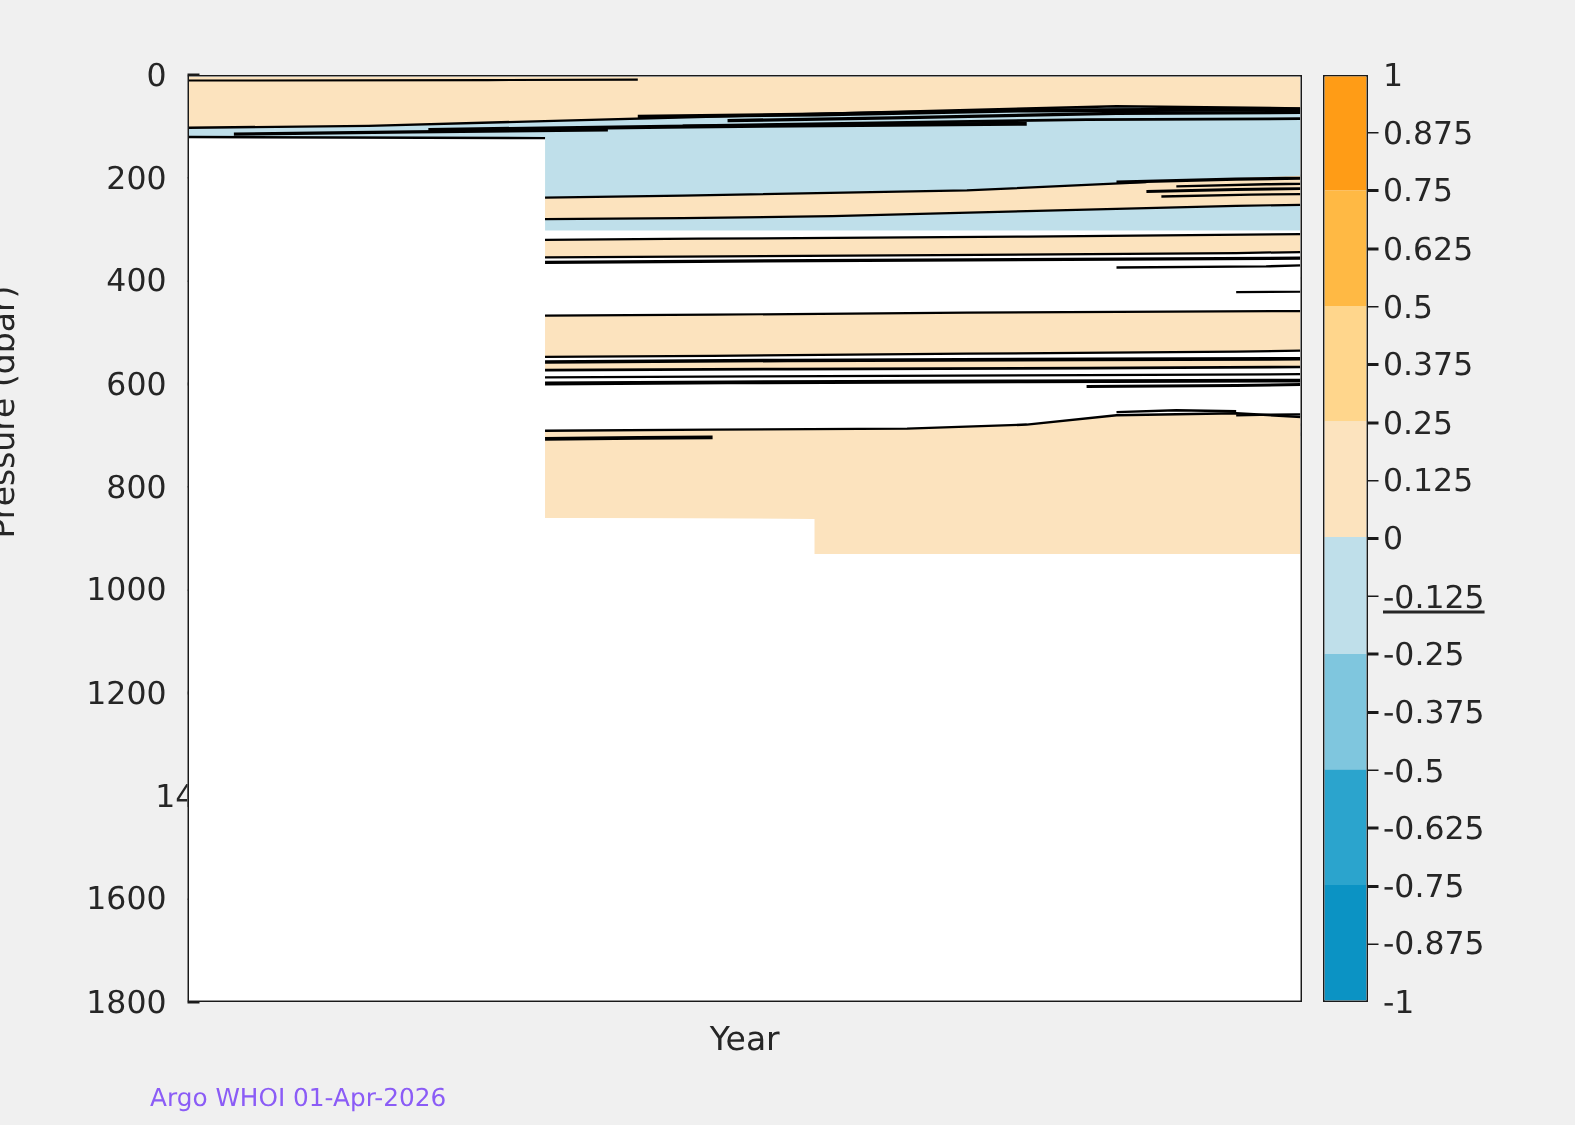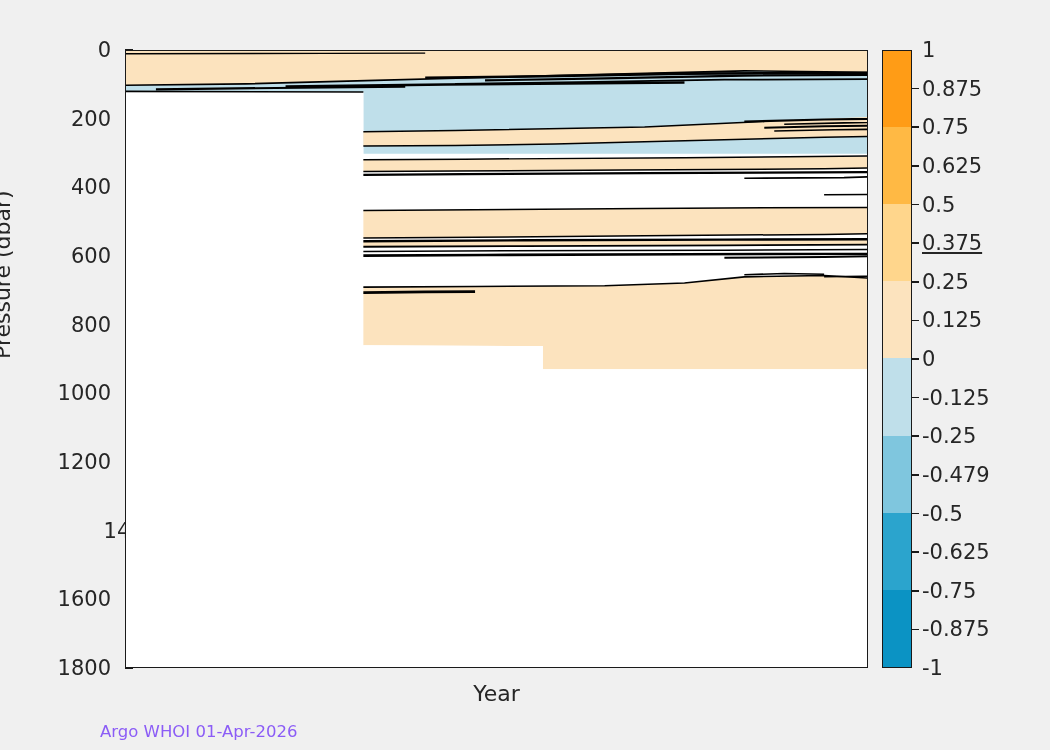--- a/index.html
+++ b/index.html
@@ -238,27 +238,27 @@
       <div class="cbar-tick" style="top: 551.325px;"></div>
       <div class="cbar-tick" style="top: 589.95px;"></div>
       <div class="cbar-tick" style="top: 628.575px;"></div>
     </div>
   <div id="cbar-labels">
       <div class="cbar-label" style="top: 50px;">1</div>
       <div class="cbar-label" style="top: 88.625px;">0.875</div>
       <div class="cbar-label" style="top: 127.25px;">0.75</div>
       <div class="cbar-label" style="top: 165.875px;">0.625</div>
       <div class="cbar-label" style="top: 204.5px;">0.5</div>
-      <div class="cbar-label" style="top: 243.125px; text-decoration: underline;">0.375</div>
+      <div class="cbar-label" style="top: 243.125px;">0.375</div>
       <div class="cbar-label" style="top: 281.75px;">0.25</div>
       <div class="cbar-label" style="top: 320.375px;">0.125</div>
       <div class="cbar-label" style="top: 359px;">0</div>
-      <div class="cbar-label" style="top: 397.625px;">-0.125</div>
+      <div class="cbar-label" style="top: 397.625px; text-decoration: underline;">-0.125</div>
       <div class="cbar-label" style="top: 436.25px;">-0.25</div>
-      <div class="cbar-label" style="top: 474.875px;">-0.479</div>
+      <div class="cbar-label" style="top: 474.875px;">-0.375</div>
       <div class="cbar-label" style="top: 513.5px;">-0.5</div>
       <div class="cbar-label" style="top: 552.125px;">-0.625</div>
       <div class="cbar-label" style="top: 590.75px;">-0.75</div>
       <div class="cbar-label" style="top: 629.375px;">-0.875</div>
       <div class="cbar-label" style="top: 668px;">-1</div>
     </div>
 
 </div>
 
 </body></html>

